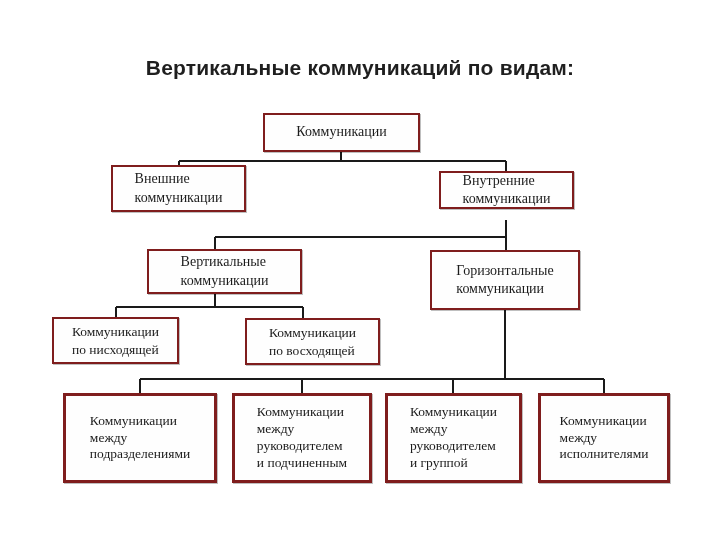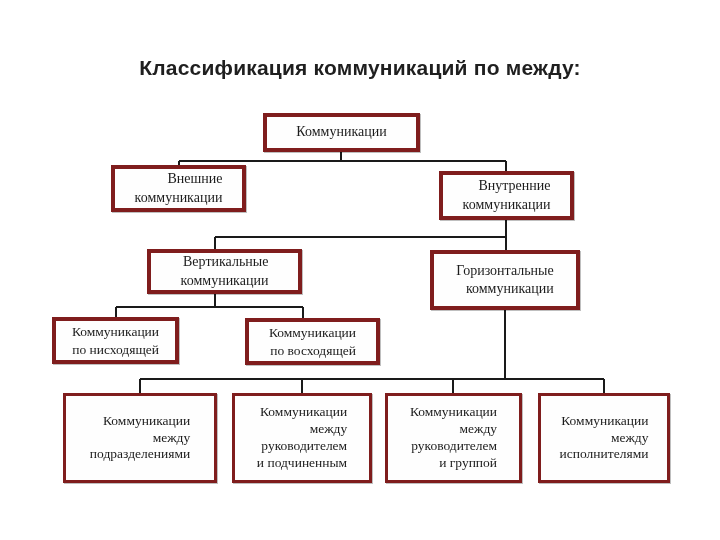--- a/index.html
+++ b/index.html
@@ -35,58 +35,58 @@
   .wires path {
     stroke: #1a1a1a;
     stroke-width: 2;
     fill: none;
     shape-rendering: crispEdges;
   }
   .node {
     position: absolute;
     box-sizing: border-box;
     background: #fefefe;
-    border: 4px solid #7f1d1d;
+    border: 2px solid #7f1d1d;
     display: flex;
     align-items: center;
     justify-content: center;
-    text-align: right;
+    text-align: left;
     white-space: pre-line;
     font-family: "Liberation Serif", "DejaVu Serif", serif;
     font-size: 14px;
     line-height: 1.3;
     color: #1c1c1c;
     box-shadow: 1px 1px 0 rgba(0,0,0,0.25);
   }
   .node.thick {
     border-width: 3px;
     font-size: 13.5px;
     line-height: 1.25;
   }
 </style>
 </head>
 <body>
 
 <div class="stage">
 
-  <div class="slide-title">Классификация коммуникаций по между:</div>
+  <div class="slide-title">Вертикальные коммуникаций по видам:</div>
 
   <svg class="wires" width="720" height="540">
     <path d="M341 152 V161 M179 161 H506 M179 161 V174 M506 161 V172"></path>
     <path d="M506 220 V251 M215 237 H506 M215 237 V250"></path>
     <path d="M215 294 V307 M116 307 H303 M116 307 V319 M303 307 V320"></path>
     <path d="M505 298 V379 M140 379 H604 M140 379 V394 M302 379 V394 M453 379 V394 M604 379 V394"></path>
   </svg>
 
   <div class="node" style="left:263px; top:113px; width:157px; height:39px;">Коммуникации</div>
 
   <div class="node" style="left:111px; top:165px; width:135px; height:47px;">Внешние
 коммуникации</div>
 
-  <div class="node" style="left:439px; top:171px; width:135px; height:49px;">Внутренние
+  <div class="node" style="left:439px; top:171px; width:135px; height:38px;">Внутренние
 коммуникации</div>
 
   <div class="node" style="left:147px; top:249px; width:155px; height:45px;">Вертикальные
 коммуникации</div>
 
   <div class="node" style="left:430px; top:250px; width:150px; height:60px;">Горизонтальные
 коммуникации</div>
 
   <div class="node" style="left:52px; top:317px; width:127px; height:47px; font-size:13.5px;">Коммуникации
 по нисходящей</div>

